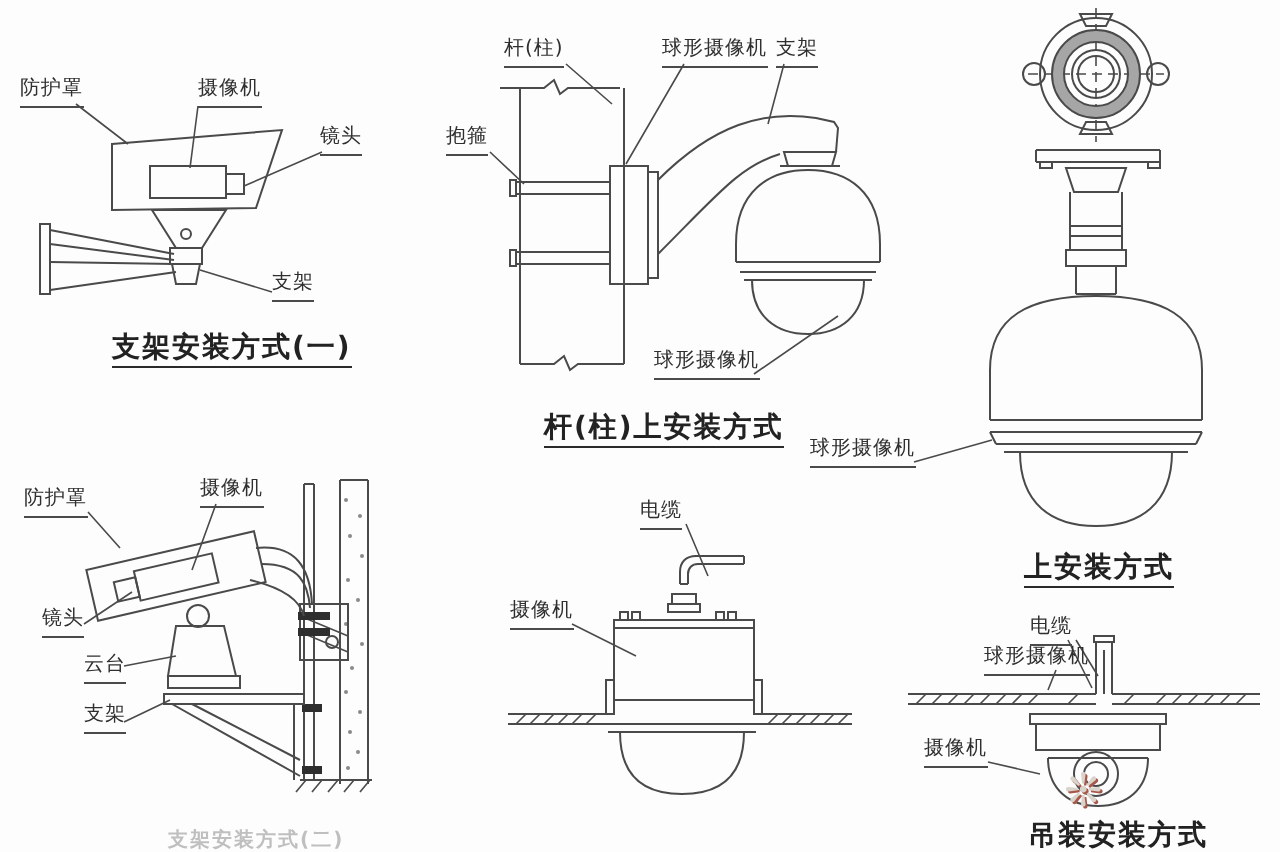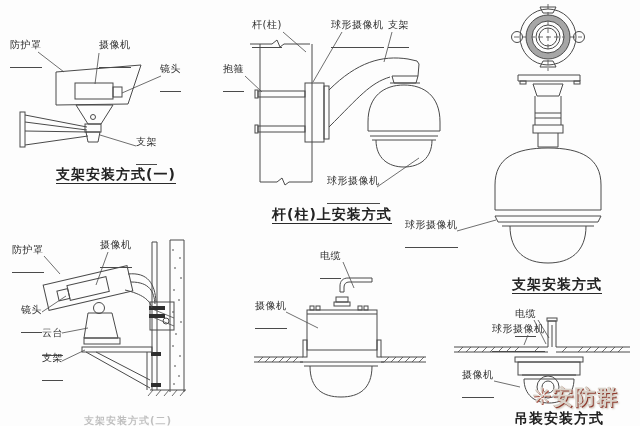--- a/index.html
+++ b/index.html
@@ -6,21 +6,21 @@
   body{width:640px;height:426px;background:#fdfdfd;overflow:hidden;
        font-family:"DejaVu Sans","Liberation Sans",sans-serif;}
   #canvas{position:relative;width:640px;height:426px;background:#fdfdfd;}
   #lineart{position:absolute;left:0;top:0;}
   #lineart *{stroke:#4a4a4a;stroke-width:1;fill:none;}
   #lineart .thin{stroke-width:.8;}
   #lineart .dark{fill:#2e2e2e;stroke:none;}
   #lineart .dot{fill:#8a8a8a;stroke:none;}
   #lineart .donut{stroke:#a6a6a6;stroke-width:6;}
   .lbl{position:absolute;font-size:10px;color:#2f2f2f;letter-spacing:.5px;
-       white-space:nowrap;border-bottom:1px solid #4a4a4a;padding-bottom:17px;line-height:1.1;}
+       white-space:nowrap;border-bottom:1px solid #4a4a4a;padding-bottom:3px;line-height:1.1;}
   .ttl{position:absolute;font-size:14px;font-weight:600;color:#222;letter-spacing:1px;
        white-space:nowrap;border-bottom:1.3px solid #2a2a2a;padding-bottom:1px;line-height:1.15;}
   .ttl.faint{opacity:.28;font-size:10px;border-bottom:1px solid #555;}
   .watermark{position:absolute;left:532px;top:385px;display:flex;align-items:flex-end;gap:1px;z-index:6;}
   .wm-icon{font-size:23px;line-height:1;color:#d9d3cb;text-shadow:1px 1px 0 #a8584a;}
   .wm-text{font-size:21px;font-weight:bold;letter-spacing:1px;color:#d9d2c9;
            text-shadow:1px 1px 0 #8f3c30,2px 2px 2px #c6bbae;line-height:1;}
 </style>
 </head>
 <body>
@@ -172,35 +172,34 @@
   <div class="ttl" style="left:56px;top:166px">支架安装方式(一)</div>
 
   <div class="lbl" style="left:252px;top:19px">杆(柱)</div>
   <div class="lbl" style="left:331px;top:19px">球形摄像机</div>
   <div class="lbl" style="left:388px;top:19px">支架</div>
   <div class="lbl" style="left:223px;top:63px">抱箍</div>
   <div class="lbl" style="left:327px;top:175px">球形摄像机</div>
   <div class="ttl" style="left:272px;top:206px">杆(柱)上安装方式</div>
 
   <div class="lbl" style="left:405px;top:219px">球形摄像机</div>
-  <div class="ttl" style="left:512px;top:276px">支架安装方式</div>
+  <div class="ttl" style="left:512px;top:276px">上安装方式</div>
 
   <div class="lbl" style="left:12px;top:244px">防护罩</div>
   <div class="lbl" style="left:100px;top:239px">摄像机</div>
   <div class="lbl" style="left:21px;top:304px">镜头</div>
   <div class="lbl" style="left:42px;top:327px">云台</div>
   <div class="lbl" style="left:42px;top:352px">支架</div>
   <div class="ttl faint" style="left:84px;top:415px">支架安装方式(二)</div>
 
   <div class="lbl" style="left:320px;top:250px">电缆</div>
   <div class="lbl" style="left:255px;top:300px">摄像机</div>
 
   <div class="lbl" style="left:515px;top:308px">电缆</div>
   <div class="lbl" style="left:492px;top:323px">球形摄像机</div>
   <div class="lbl" style="left:462px;top:369px">摄像机</div>
   <div class="ttl" style="left:514px;top:410px">吊装安装方式</div>
 
   <div class="watermark">
     <span class="wm-icon">❊</span>
-    <span class="wm-text">安防群</span>
   </div>
 
 </div>
 
 </body></html>

